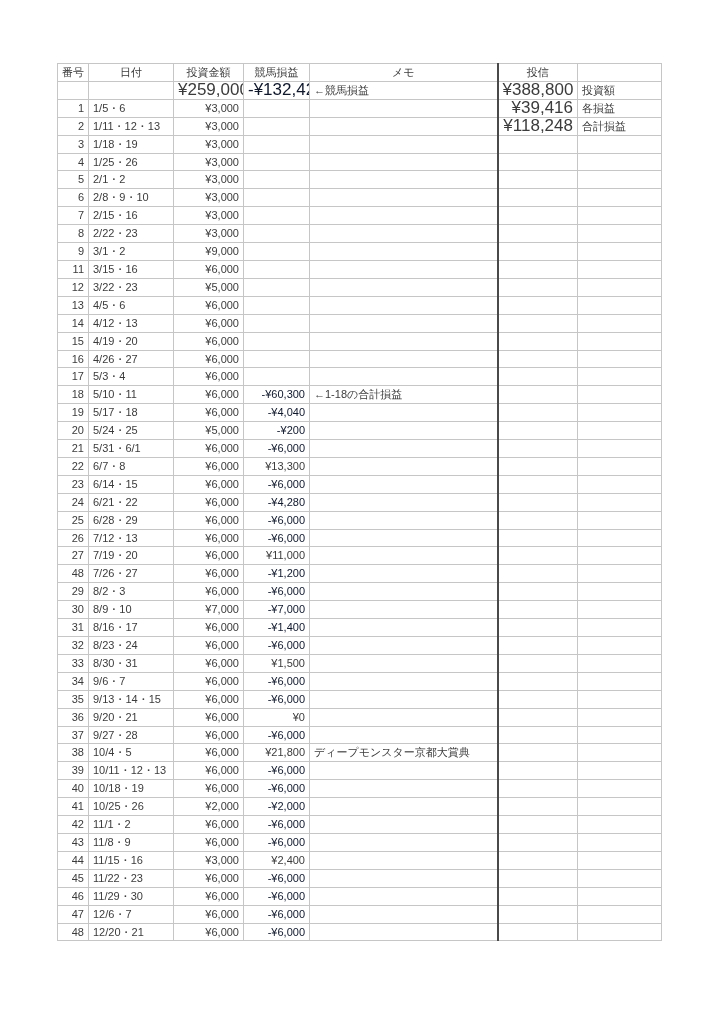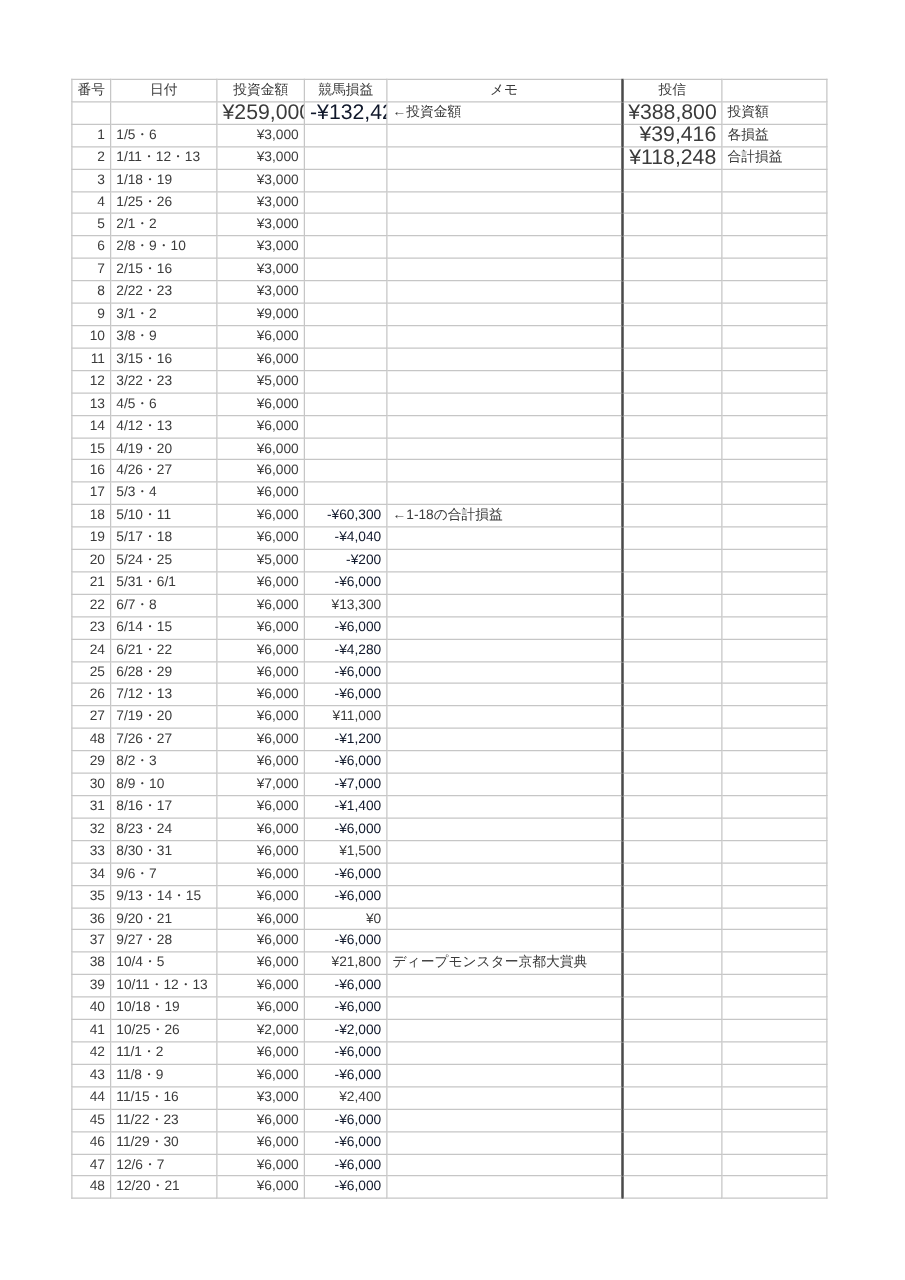--- a/index.html
+++ b/index.html
@@ -42,21 +42,21 @@
         <th class="divider-left">投信</th>
         <th></th>
       </tr>
     </thead>
     <tbody>
         <tr>
           <td class="num"></td>
           <td class="left"></td>
           <td class="num big">¥259,000</td>
           <td class="num big neg">-¥132,420</td>
-          <td class="left">←投資金額</td>
+          <td class="left">←競馬損益</td>
           <td class="num big divider-left">¥388,800</td>
           <td class="left">投資額</td>
         </tr>
         <tr>
           <td class="num">1</td>
           <td class="left">1/5・6</td>
           <td class="num">¥3,000</td>
           <td class="num"></td>
           <td class="left"></td>
           <td class="num big divider-left">¥39,416</td>
@@ -122,29 +122,20 @@
           <td class="num">¥3,000</td>
           <td class="num"></td>
           <td class="left"></td>
           <td class="num big divider-left"></td>
           <td class="left"></td>
         </tr>
         <tr>
           <td class="num">9</td>
           <td class="left">3/1・2</td>
           <td class="num">¥9,000</td>
-          <td class="num"></td>
-          <td class="left"></td>
-          <td class="num big divider-left"></td>
-          <td class="left"></td>
-        </tr>
-        <tr>
-          <td class="num">10</td>
-          <td class="left">3/8・9</td>
-          <td class="num">¥6,000</td>
           <td class="num"></td>
           <td class="left"></td>
           <td class="num big divider-left"></td>
           <td class="left"></td>
         </tr>
         <tr>
           <td class="num">11</td>
           <td class="left">3/15・16</td>
           <td class="num">¥6,000</td>
           <td class="num"></td>

